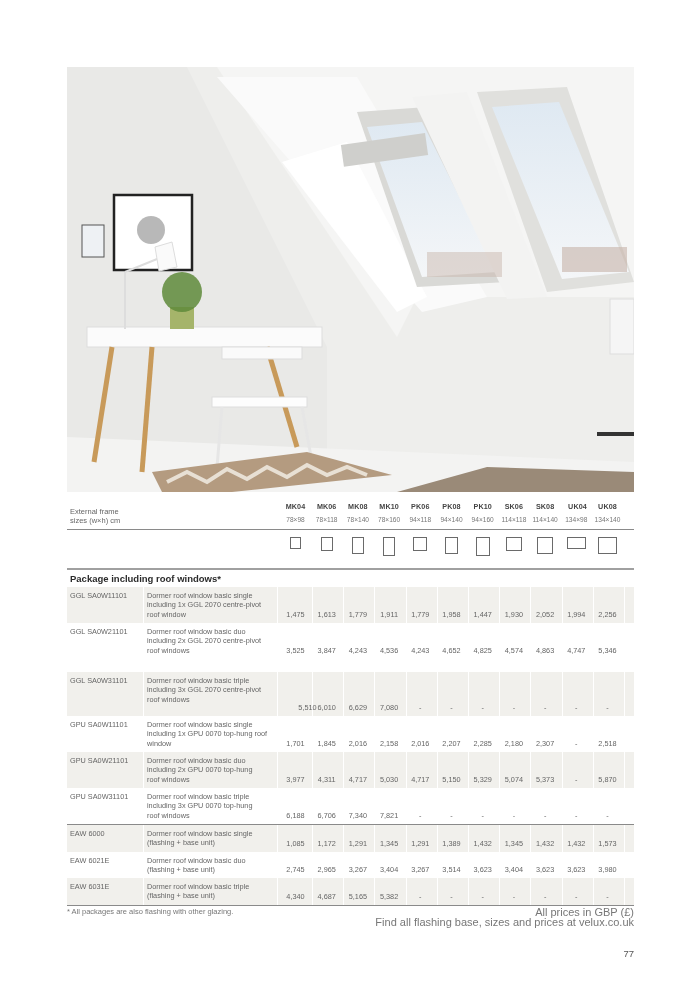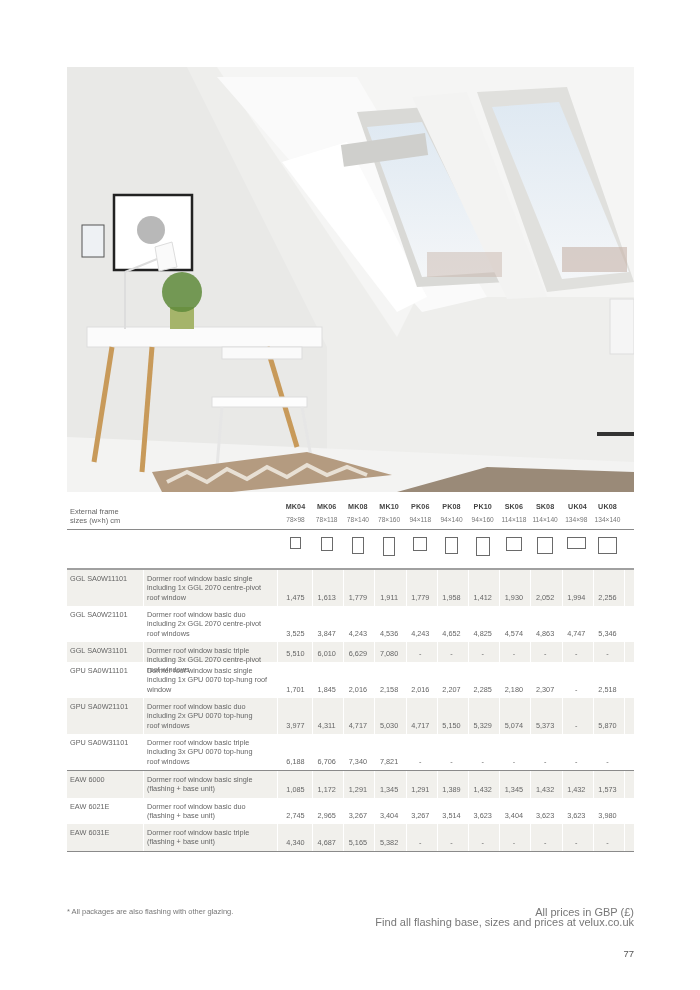--- a/index.html
+++ b/index.html
@@ -142,20 +142,21 @@
       <div class="shape" style="width: 13.75px; height: 16.625px; left: 377.625px; top: 7px;"></div>
       <div class="shape" style="width: 13.75px; height: 19px; left: 408.825px; top: 7px;"></div>
       <div class="shape" style="width: 16.25px; height: 14.0125px; left: 438.775px; top: 7px;"></div>
       <div class="shape" style="width: 16.25px; height: 16.625px; left: 469.975px; top: 7px;"></div>
       <div class="shape" style="width: 18.75px; height: 11.6375px; left: 499.925px; top: 7px;"></div>
       <div class="shape" style="width: 18.75px; height: 16.625px; left: 531.125px; top: 7px;"></div>
     </div>
 
   <div id="sections">
       <div class="group-end">
+        <div class="section-title">Package including roof windows*</div>
         <div class="row shade" style="height: 36px;">
           <div class="cellbg" style="left: 76px;"></div>
           <div class="cellbg" style="left: 210px;"></div>
           <div class="cellbg" style="left: 245px;"></div>
           <div class="cellbg" style="left: 276.2px;"></div>
           <div class="cellbg" style="left: 307.4px;"></div>
           <div class="cellbg" style="left: 338.6px;"></div>
           <div class="cellbg" style="left: 369.8px;"></div>
           <div class="cellbg" style="left: 401px;"></div>
           <div class="cellbg" style="left: 432.2px;"></div>
@@ -168,21 +169,21 @@
             <div>Dormer roof window basic single</div>
             <div>including 1x GGL 2070 centre-pivot</div>
             <div>roof window</div>
           </div>
           <div class="price" style="left: 212px;">1,475</div>
           <div class="price" style="left: 243.2px;">1,613</div>
           <div class="price" style="left: 274.4px;">1,779</div>
           <div class="price" style="left: 305.6px;">1,911</div>
           <div class="price" style="left: 336.8px;">1,779</div>
           <div class="price" style="left: 368px;">1,958</div>
-          <div class="price" style="left: 399.2px;">1,412</div>
+          <div class="price" style="left: 399.2px;">1,447</div>
           <div class="price" style="left: 430.4px;">1,930</div>
           <div class="price" style="left: 461.6px;">2,052</div>
           <div class="price" style="left: 492.8px;">1,994</div>
           <div class="price" style="left: 524px;">2,256</div>
         </div>
         <div class="row" style="height: 36px;">
           <div class="prod">GGL SA0W21101</div>
           <div class="desc">
             <div>Dormer roof window basic duo</div>
             <div>including 2x GGL 2070 centre-pivot</div>
@@ -193,41 +194,41 @@
           <div class="price" style="left: 274.4px;">4,243</div>
           <div class="price" style="left: 305.6px;">4,536</div>
           <div class="price" style="left: 336.8px;">4,243</div>
           <div class="price" style="left: 368px;">4,652</div>
           <div class="price" style="left: 399.2px;">4,825</div>
           <div class="price" style="left: 430.4px;">4,574</div>
           <div class="price" style="left: 461.6px;">4,863</div>
           <div class="price" style="left: 492.8px;">4,747</div>
           <div class="price" style="left: 524px;">5,346</div>
         </div>
-        <div class="row shade" style="height: 20px;">
+        <div class="row shade" style="height: 44px; margin-top: 13px;">
           <div class="cellbg" style="left: 76px;"></div>
           <div class="cellbg" style="left: 210px;"></div>
           <div class="cellbg" style="left: 245px;"></div>
           <div class="cellbg" style="left: 276.2px;"></div>
           <div class="cellbg" style="left: 307.4px;"></div>
           <div class="cellbg" style="left: 338.6px;"></div>
           <div class="cellbg" style="left: 369.8px;"></div>
           <div class="cellbg" style="left: 401px;"></div>
           <div class="cellbg" style="left: 432.2px;"></div>
           <div class="cellbg" style="left: 463.4px;"></div>
           <div class="cellbg" style="left: 494.6px;"></div>
           <div class="cellbg" style="left: 525.8px;"></div>
           <div class="cellbg" style="left: 557px;"></div>
           <div class="prod">GGL SA0W31101</div>
           <div class="desc">
             <div>Dormer roof window basic triple</div>
             <div>including 3x GGL 2070 centre-pivot</div>
             <div>roof windows</div>
           </div>
-          <div class="price" style="left: 212px;">5,510</div>
+          <div class="price" style="left: 224px;">5,510</div>
           <div class="price" style="left: 243.2px;">6,010</div>
           <div class="price" style="left: 274.4px;">6,629</div>
           <div class="price" style="left: 305.6px;">7,080</div>
           <div class="price" style="left: 336.8px;">-</div>
           <div class="price" style="left: 368px;">-</div>
           <div class="price" style="left: 399.2px;">-</div>
           <div class="price" style="left: 430.4px;">-</div>
           <div class="price" style="left: 461.6px;">-</div>
           <div class="price" style="left: 492.8px;">-</div>
           <div class="price" style="left: 524px;">-</div>

